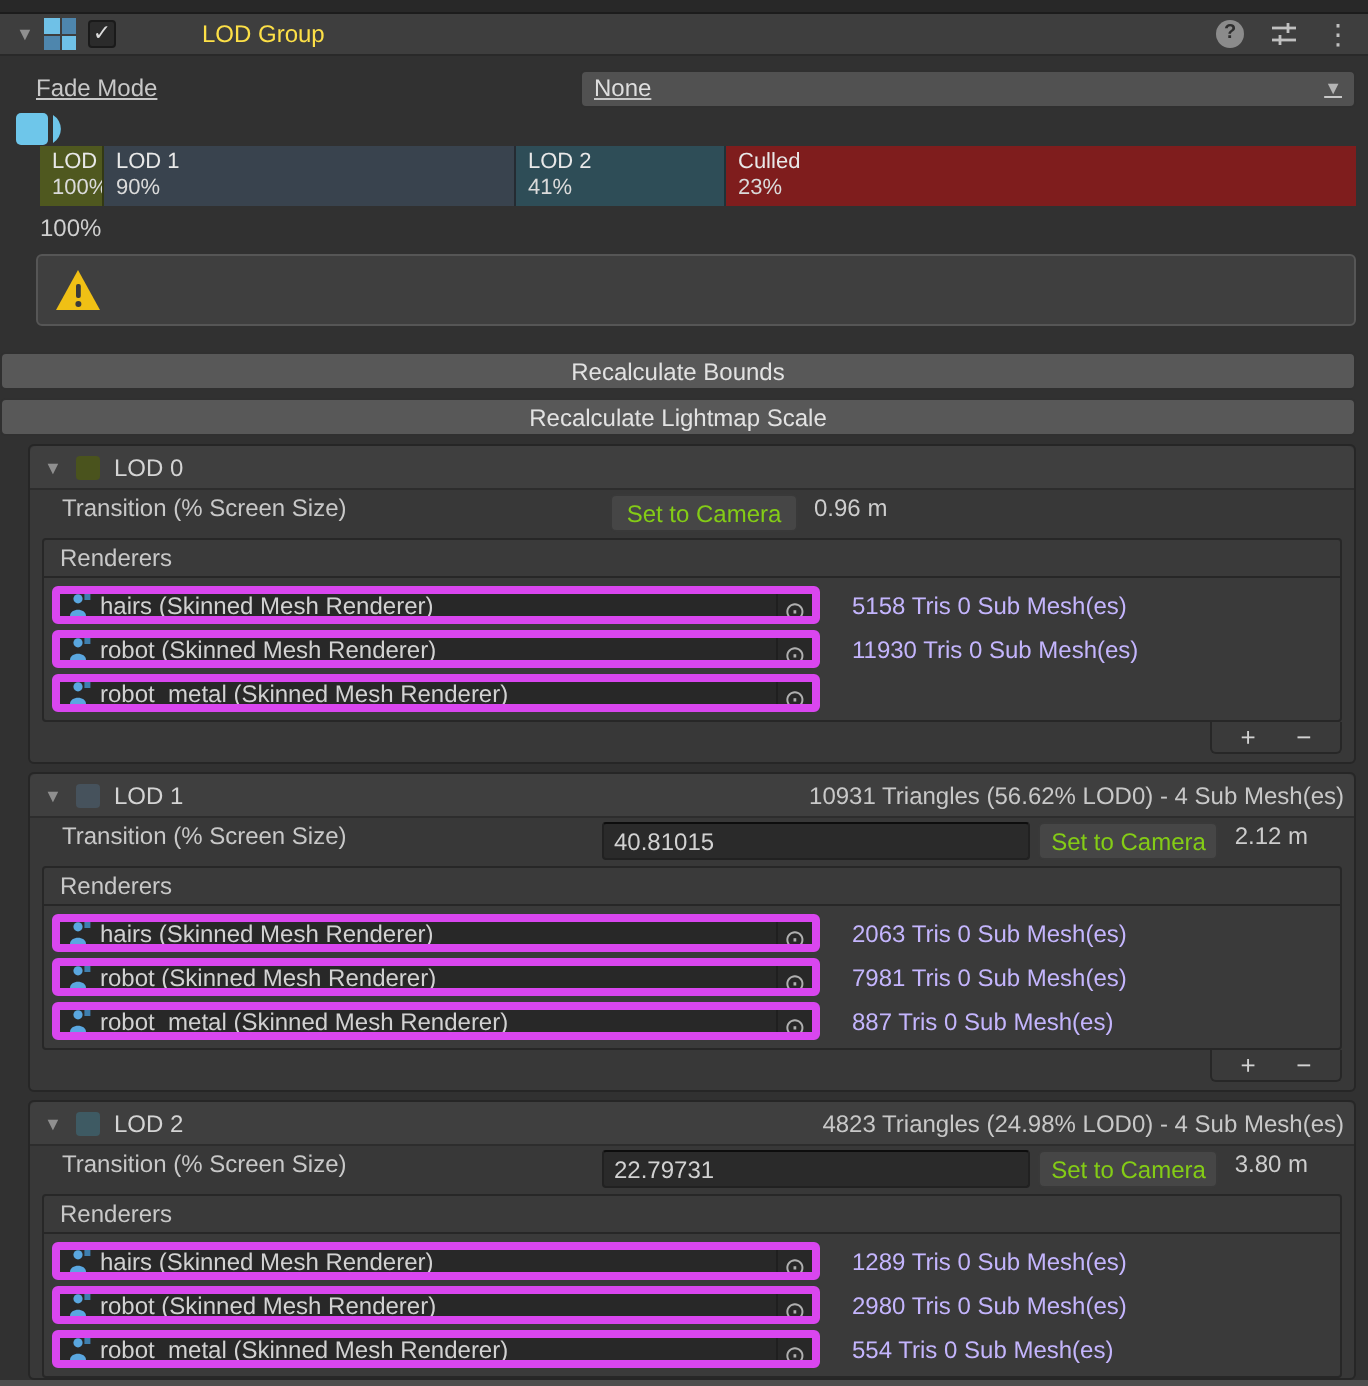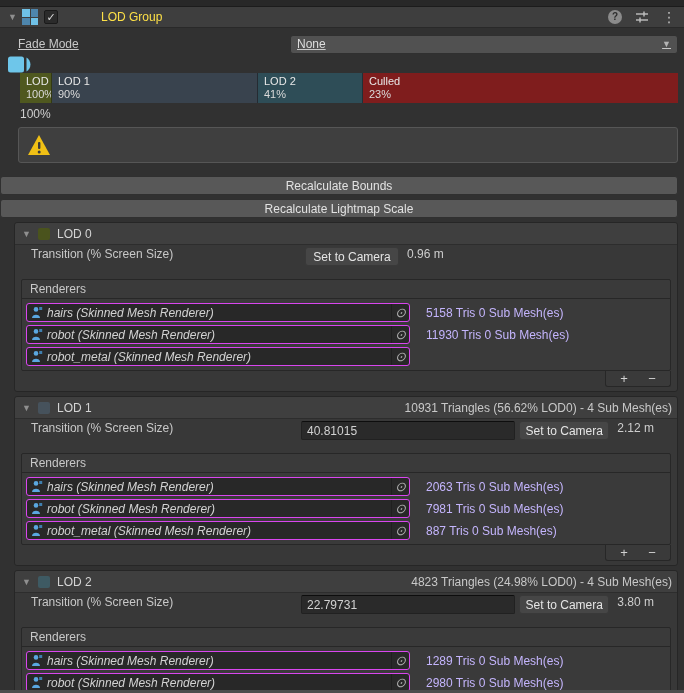--- a/index.html
+++ b/index.html
@@ -53,46 +53,46 @@
   .warn-box { margin:6px 6px 0 18px; min-height:36px; background:#3f3f3f;
     border:1px solid #565656; border-radius:3px; display:flex; align-items:center;
     padding:4px 8px; gap:8px; }
   .warn-text { color:#c2c2c2; font-size:11.5px; }
   
   .btn { background:#585858; border:1px solid #303030; border-radius:3px;
     color:#e2e2e2; font-size:12px; height:19px; padding:0 10px; cursor:pointer;
     font-family:"Liberation Sans", sans-serif; }
   .btn-row { display:flex; justify-content:center; gap:4px; margin-top:13px; padding-right:6px;flex-direction:column; }
   .btn-light { background:#7f7f7f; color:#202020; border-color:#3a3a3a; }
-  .btn-disabled { background:#464646; border-color:#393939; color:#e5e5e5; }
+  .btn-disabled { background:#464646; border-color:#393939; color:#84cc16; }
   .objsize-row { margin-top:9px; height:19px; }
   .text-input { width:223px; height:19px; background:#2a2a2a; border:1px solid #212121;
     border-top-color:#0d0d0d; border-radius:2px; color:#d2d2d2; padding:0 5px;
     font-family:"Liberation Sans", sans-serif; font-size:12px; }
   .objsize-row .btn { flex:1; margin-left:4px; }
   
   .lod-section { margin:4px 6px 0 14px; background:#383838; border:1px solid #262626;
     border-radius:3px; padding-bottom:0; }
   .lod-sec-header { height:22px; background:#3f3f3f; border-bottom:1px solid #2d2d2d;
     border-radius:3px 3px 0 0; display:flex; align-items:center; padding:0 5px 0 7px; cursor:pointer; }
   .swatch { width:12px; height:12px; border-radius:2px; margin:0 7px 0 2px; }
   .lod-name { color:#d4d4d4; flex:1; }
   .lod-summary { color:#c8c8c8; }
   .trans-row { display:flex; height:22px; padding:0 6px; margin-top:2px;margin-left:10px; }
   .trans-label { flex:0 0 270px; color:#c8c8c8; }
   .trans-row .btn-disabled { width:94px; margin-left:4px; padding:0; }
   .dist { width:56px; margin-left:8px; color:#cdcdcd; }
-  .renderers-box { margin:10px 6px 0 6px; background:#3a3a3a; border:1px solid #272727; border-radius:2px; }
+  .renderers-box { margin:0 6px 0 6px; background:#3a3a3a; border:1px solid #272727; border-radius:2px; }
   .renderers-title { height:19px; line-height:18px; padding-left:8px; color:#c8c8c8;
     border-bottom:1px solid #272727; }
   .rend-rows { padding:4px 4px 3px 4px; }
   .rend-row { display:flex; align-items:center; margin-bottom:3px; }
   .rend-row:last-child { margin-bottom:1px; }
-  .obj-field { flex:0 0 384px; height:19px; background:#282828; border:1px solid #d946ef;
-    border-radius:3px; display:flex; align-items:center; cursor:pointer; overflow:hidden;font-style:italic; }
+  .obj-field { flex:0 0 384px; height:19px; background:#282828; border:4px solid #d946ef;
+    border-radius:3px; display:flex; align-items:center; cursor:pointer; overflow:hidden; }
   .obj-field .obj-ic { margin:0 4px 0 4px; display:flex; }
   .obj-text { flex:1; color:#d2d2d2; white-space:nowrap; overflow:hidden; }
   .picker { width:18px; align-self:stretch; border-left:1px solid #1f1f1f; color:#b0b0b0;
     font-size:13px; line-height:17px; text-align:center; cursor:pointer; }
   .rend-stats { margin-left:16px; color:#c4b5fd; }
   .list-tab { width:66px; height:16px; margin:0 6px 4px auto; background:#3a3a3a;
     border:1px solid #272727; border-top:none; border-radius:0 0 3px 3px;
     display:flex; align-items:center; justify-content:space-evenly; }
   .list-btn { color:#d2d2d2; font-size:13px; line-height:13px; cursor:pointer; padding:0 6px; }
   .bottom-divider { position:absolute; left:0; bottom:0; width:684px; height:3px; background:#4d4d4d; }

